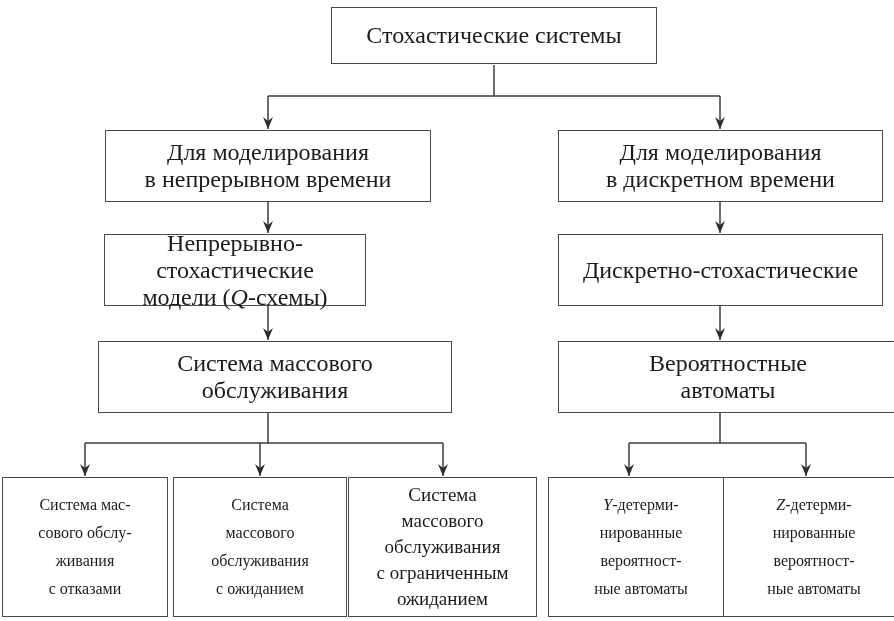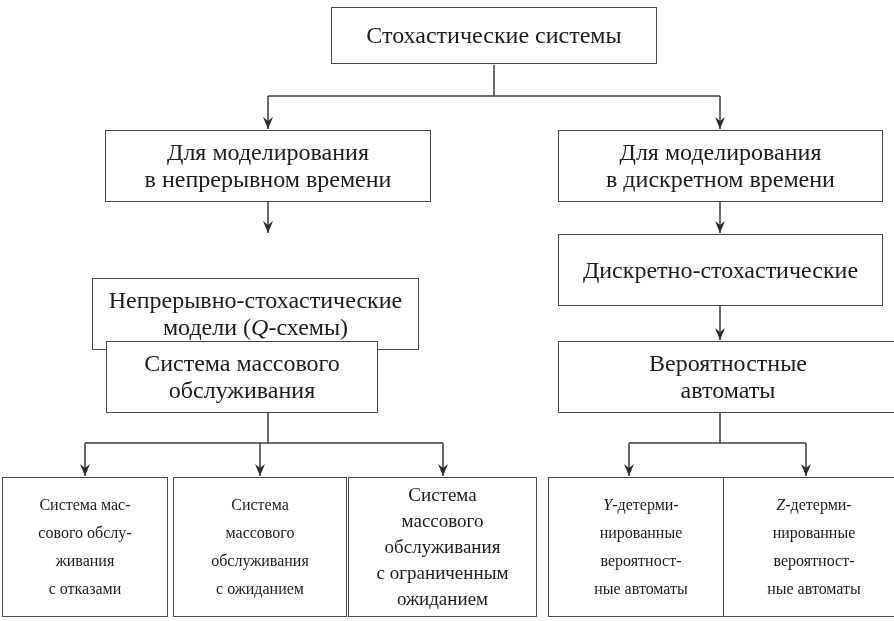--- a/index.html
+++ b/index.html
@@ -30,23 +30,23 @@
     font-size: 24px;
     line-height: 27px;
     white-space: pre-line;
   }
   .node .line { white-space: pre-line; }
   .node em { font-style: italic; }
 
   .n-root   { left: 331px; top: 7px;   width: 326px; height: 57px; }
   .n-left2  { left: 105px; top: 130px; width: 326px; height: 72px; }
   .n-right2 { left: 558px; top: 130px; width: 325px; height: 72px; }
-  .n-left3  { left: 92px; top: 234px; width: 327px; height: 72px; margin-top: 44px; }
+  .n-left3  { left: 104px; top: 234px; width: 262px; height: 72px; }
   .n-right3 { left: 558px; top: 234px; width: 325px; height: 72px; gap: 6px; }
-  .n-left4  { left: 106px; top: 341px; width: 272px; height: 72px; }
+  .n-left4  { left: 98px; top: 341px; width: 354px; height: 72px; }
   .n-right4 { left: 558px; top: 341px; width: 340px; height: 72px; }
 
   .n-leaf { font-size: 16px; line-height: 28px; }
   .n-b1 { left: 2px;   top: 477px; width: 166px; height: 140px; }
   .n-b2 { left: 173px; top: 477px; width: 174px; height: 140px; }
   .n-b3 { left: 348px; top: 477px; width: 189px; height: 140px; font-size: 19px; line-height: 26px; }
   .n-b4 { left: 548px; top: 477px; width: 186px; height: 140px; }
   .n-b5 { left: 723px; top: 477px; width: 182px; height: 140px; }
 </style>
 </head>

